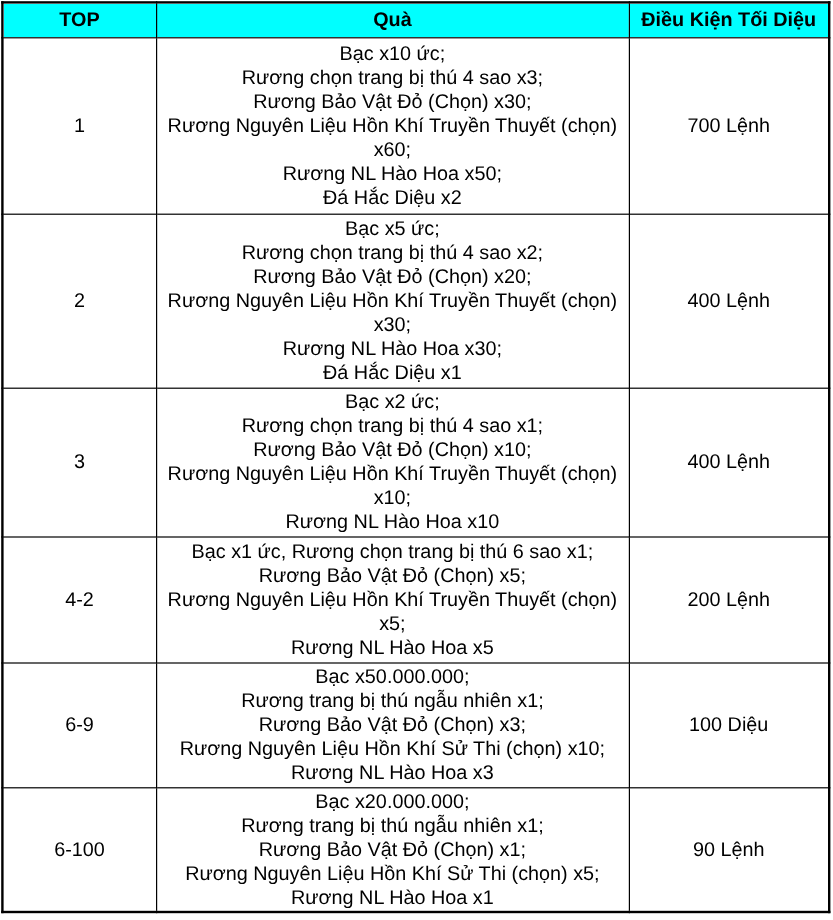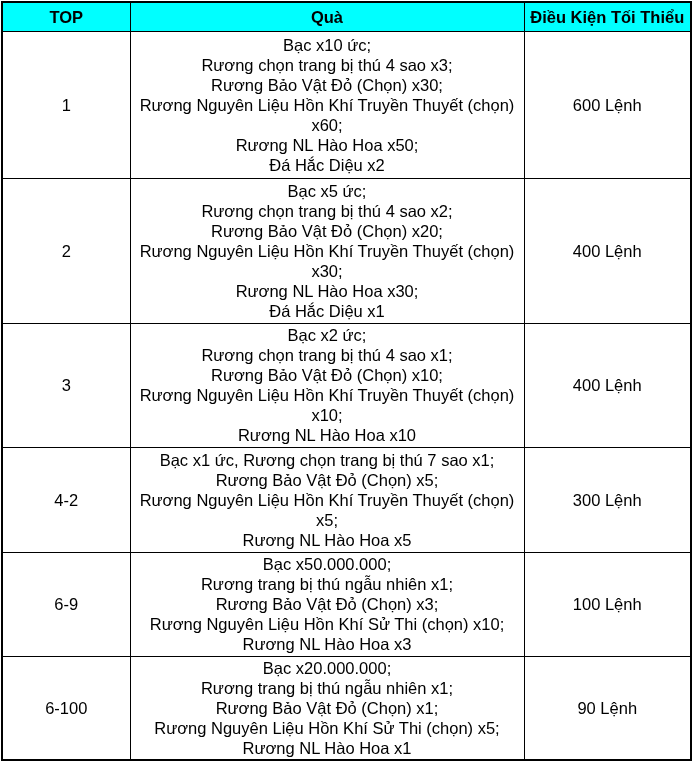--- a/index.html
+++ b/index.html
@@ -63,34 +63,34 @@
 <table class="rewards">
   <colgroup>
     <col class="col-top">
     <col class="col-gift">
     <col class="col-cond">
   </colgroup>
   <thead>
     <tr>
       <th>TOP</th>
       <th>Quà</th>
-      <th>Điều Kiện Tối Thiểu</th>
+      <th>Điều Kiện Tối Diệu</th>
     </tr>
   </thead>
   <tbody>
     <tr>
       <td>1</td>
       <td class="gift">Bạc x10 ức;
 Rương chọn trang bị thú 4 sao x3;
 Rương Bảo Vật Đỏ (Chọn) x30;
 Rương Nguyên Liệu Hồn Khí Truyền Thuyết (chọn)
 x60;
 Rương NL Hào Hoa x50;
 Đá Hắc Diệu x2</td>
-      <td>600 Lệnh</td>
+      <td>700 Lệnh</td>
     </tr>
     <tr>
       <td>2</td>
       <td class="gift">Bạc x5 ức;
 Rương chọn trang bị thú 4 sao x2;
 Rương Bảo Vật Đỏ (Chọn) x20;
 Rương Nguyên Liệu Hồn Khí Truyền Thuyết (chọn)
 x30;
 Rương NL Hào Hoa x30;
 Đá Hắc Diệu x1</td>
@@ -101,35 +101,35 @@
       <td class="gift">Bạc x2 ức;
 Rương chọn trang bị thú 4 sao x1;
 Rương Bảo Vật Đỏ (Chọn) x10;
 Rương Nguyên Liệu Hồn Khí Truyền Thuyết (chọn)
 x10;
 Rương NL Hào Hoa x10</td>
       <td>400 Lệnh</td>
     </tr>
     <tr>
       <td>4-2</td>
-      <td class="gift">Bạc x1 ức, Rương chọn trang bị thú 7 sao x1;
+      <td class="gift">Bạc x1 ức, Rương chọn trang bị thú 6 sao x1;
 Rương Bảo Vật Đỏ (Chọn) x5;
 Rương Nguyên Liệu Hồn Khí Truyền Thuyết (chọn)
 x5;
 Rương NL Hào Hoa x5</td>
-      <td>300 Lệnh</td>
+      <td>200 Lệnh</td>
     </tr>
     <tr>
       <td>6-9</td>
       <td class="gift">Bạc x50.000.000;
 Rương trang bị thú ngẫu nhiên x1;
 Rương Bảo Vật Đỏ (Chọn) x3;
 Rương Nguyên Liệu Hồn Khí Sử Thi (chọn) x10;
 Rương NL Hào Hoa x3</td>
-      <td>100 Lệnh</td>
+      <td>100 Diệu</td>
     </tr>
     <tr>
       <td>6-100</td>
       <td class="gift">Bạc x20.000.000;
 Rương trang bị thú ngẫu nhiên x1;
 Rương Bảo Vật Đỏ (Chọn) x1;
 Rương Nguyên Liệu Hồn Khí Sử Thi (chọn) x5;
 Rương NL Hào Hoa x1</td>
       <td>90 Lệnh</td>
     </tr>

